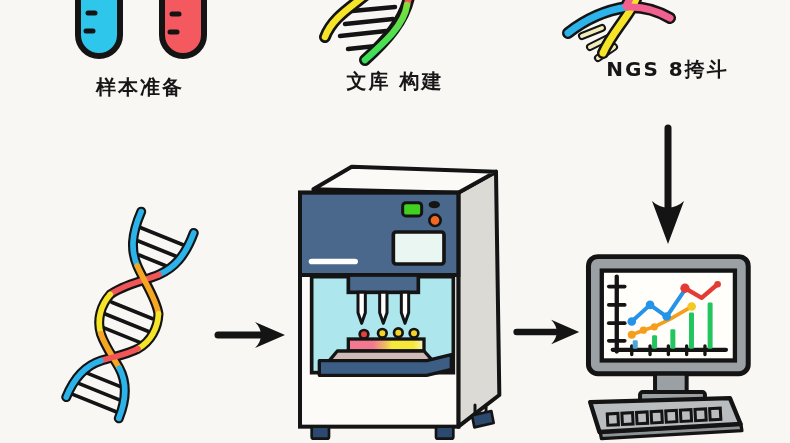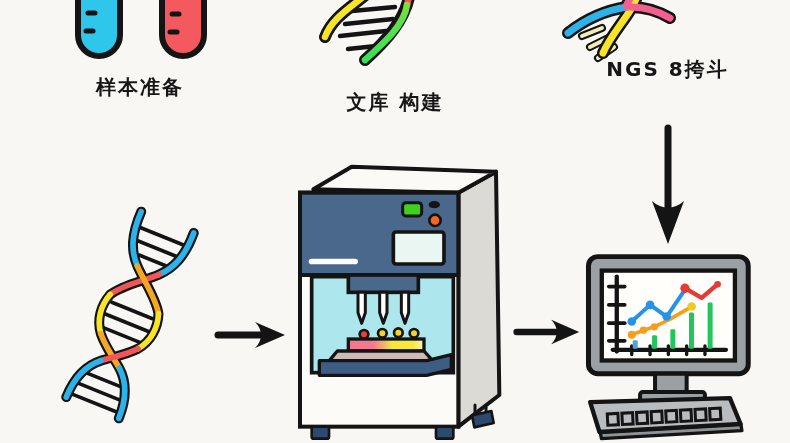--- a/index.html
+++ b/index.html
@@ -71,21 +71,21 @@
     </g>
     <g fill="none" stroke-linecap="round" stroke-width="7">
       <path d="M88,-7 C83,13 63,30 53,53" stroke="#f6e428"></path>
       <path d="M18,33 C37,18 57,10 77,7" stroke="#2bb3ea"></path>
       <path d="M77,7 C97,6 110,12 120,18" stroke="#f2608f"></path>
       <path d="M76,6 C80,-1 82,-5 83,-9" stroke="#f2608f"></path>
     </g>
   </svg>
 
   <div class="step-label" style="left:30px;top:74px;width:220px;">样本准备</div>
-  <div class="step-label" style="left:295px;top:89px;width:200px;">文库 构建</div>
+  <div class="step-label" style="left:295px;top:68px;width:200px;">文库 构建</div>
   <div class="step-label" style="left:565px;top:56px;width:205px;">NGS 8挎斗</div>
 
   <svg class="abs" style="left:30px;top:200px;" width="200" height="230" viewBox="0 0 600 690">
     <g transform="rotate(22 300 345)">
       <g stroke="#141414" stroke-width="11" stroke-linecap="round">
         <line x1="230" y1="90" x2="370" y2="90"></line>
         <line x1="240" y1="130" x2="360" y2="130"></line>
         <line x1="258" y1="168" x2="342" y2="168"></line>
         <line x1="235" y1="330" x2="365" y2="330"></line>
         <line x1="224" y1="370" x2="376" y2="370"></line>

